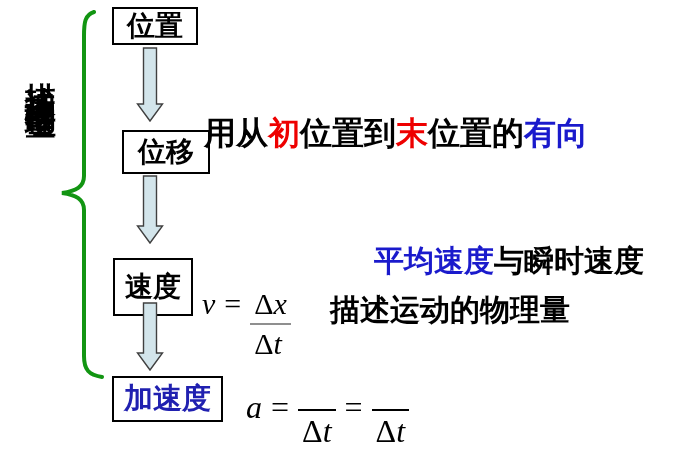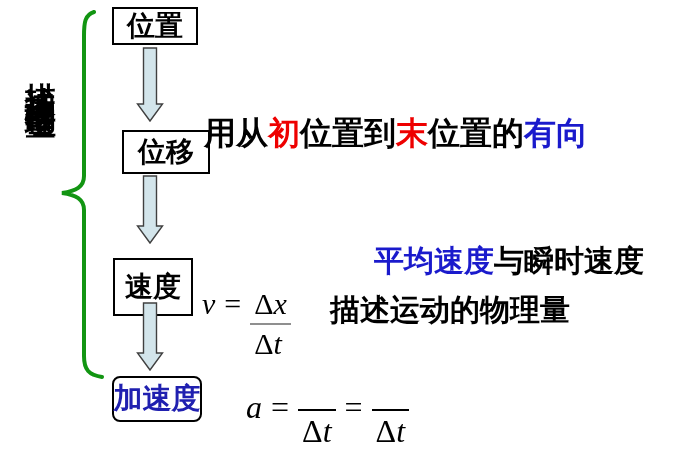--- a/index.html
+++ b/index.html
@@ -18,21 +18,21 @@
   .arrow { position:absolute; left:136px; }
   
   .fbox {
     position:absolute; border:2px solid #000; background:#fff;
     display:flex; align-items:center; justify-content:center;
     font-weight:bold; font-size:28px; box-sizing:border-box; white-space:nowrap;
   }
   .fbox.b1 { left:112px; top:7px;   width:86px;  height:38px; }
   .fbox.b2 { left:122px; top:130px; width:88px;  height:44px; }
   .fbox.b3 { left:113px; top:258px; width:80px;  height:58px; }
-  .fbox.b4 { left:112px; top:376px; width:90px; height:46px; color:#2020b0; font-size:29px;border-radius:8px; }
+  .fbox.b4 { left:112px; top:376px; width:111px; height:46px; color:#2020b0; font-size:29px; }
   
   .note {
     position:absolute; font-weight:bold; font-size:32px; line-height:39px;
     white-space:nowrap; color:#000;
   }
   .disp-note { left:204px; top:114px; }
   .speed1 { left:330px; top:241px; font-size:30px;margin-left:44px; }
   .speed2 { left:330px; top:290px; font-size:30px; }
   .red  { color:#ee0000; }
   .blue { color:#1a1acc; }

